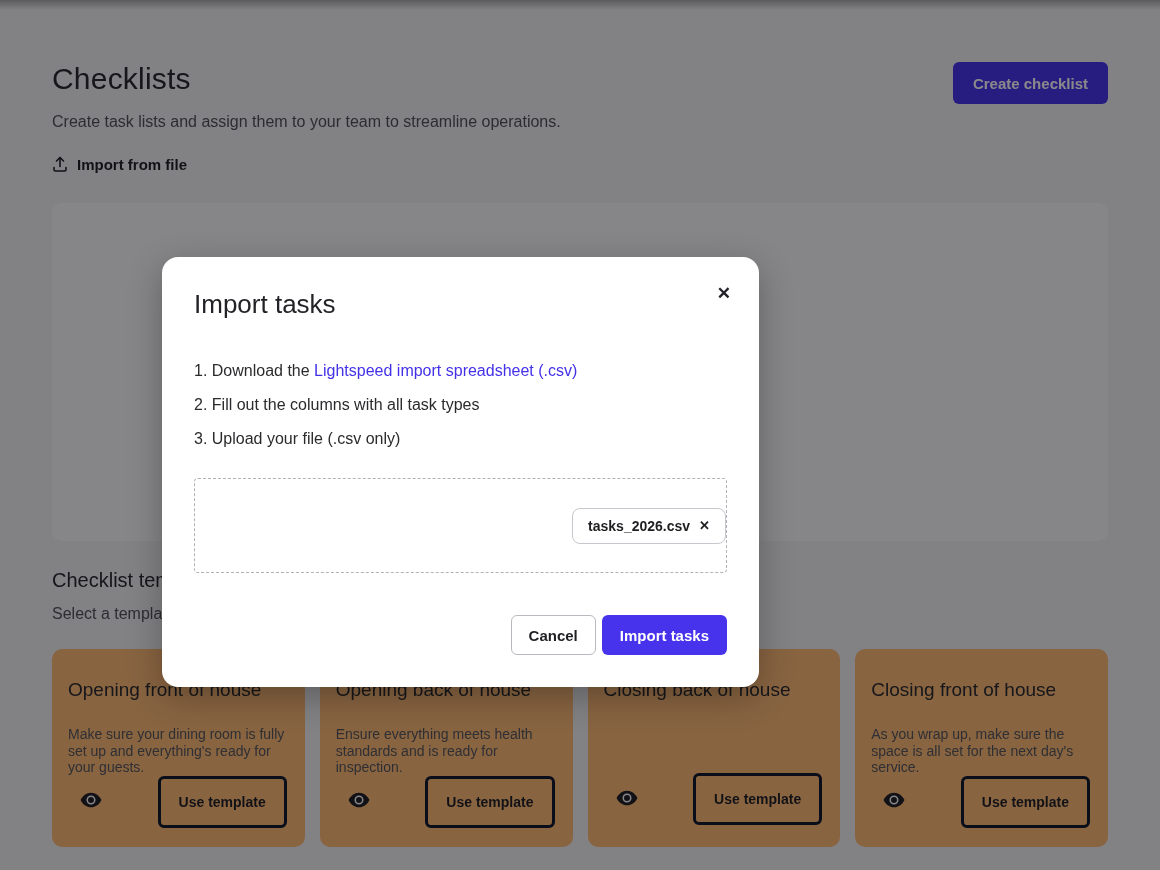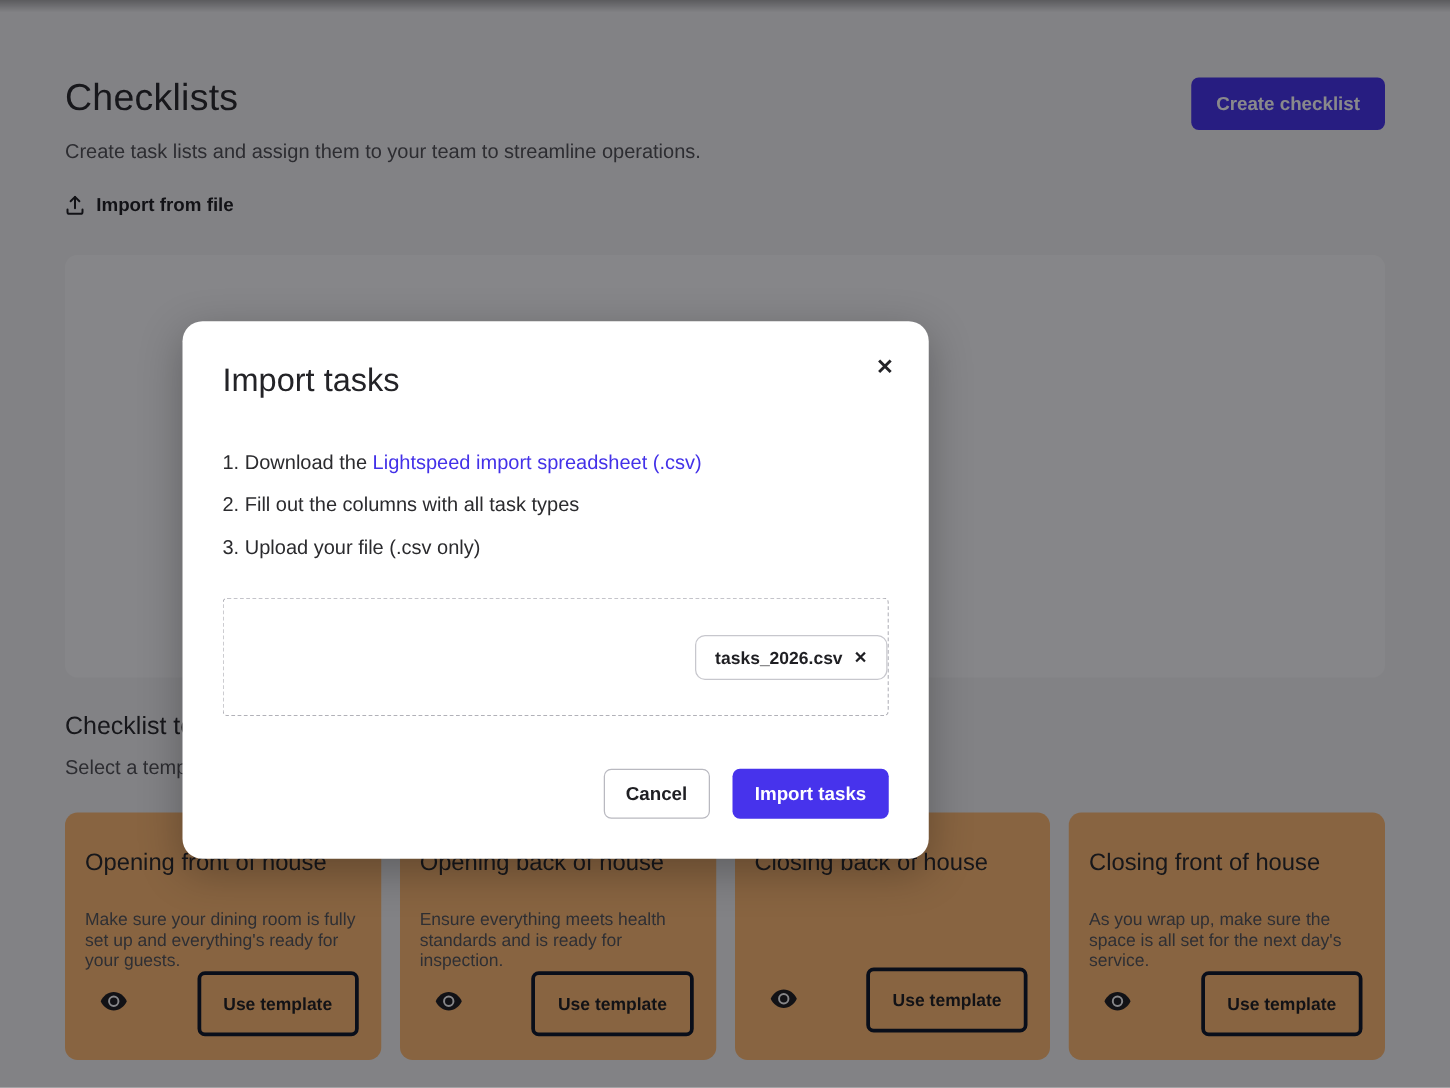--- a/index.html
+++ b/index.html
@@ -55,21 +55,21 @@
   .btn-outline {
     background: transparent; border: 3px solid #0f172a; border-radius: 6px;
     height: 52px; padding: 0 18px; font-size: 14px; font-weight: 700; color: #1f1f23;
   }
 
   
   .overlay {
     position: absolute; inset: 0; background: rgba(5,5,8,0.47); z-index: 10;
   }
   .modal {
-    position: absolute; left: 146px; top: 257px; width: 597px; height: 430px;
+    position: absolute; left: 162px; top: 257px; width: 597px; height: 430px;
     background: #ffffff; border-radius: 16px; z-index: 20;
     box-shadow: 0 10px 34px rgba(0,0,0,0.28);
     padding: 32px;
   }
   .modal-title { font-size: 26px; font-weight: 500; color: #232327; }
   .modal-close {
     position: absolute; top: 28px; right: 28px; background: none; border: none;
     cursor: pointer; font-size: 17px; font-weight: 700; color: #232327; line-height: 1;
     font-family: inherit;
   }
@@ -81,21 +81,21 @@
     margin-top: 30px; height: 95px; width: 100%;
     border: 1px dashed #b1b1b8; border-radius: 4px;
     display: flex; align-items: center; justify-content: flex-end;
   }
   .file-chip {
     display: inline-flex; align-items: center; gap: 9px;
     background: #ffffff; border: 1px solid #c7c7cd; border-radius: 8px;
     padding: 9px 15px; font-size: 14px; font-weight: 700; color: #1f1f23;
   }
   .chip-remove { background: none; border: none; cursor: pointer; font-size: 13px; font-weight: 700; color: #1f1f23; font-family: inherit; line-height: 1; }
-  .modal-footer { margin-top: 42px; display: flex; justify-content: flex-end; gap: 18px; }
+  .modal-footer { margin-top: 42px; display: flex; justify-content: flex-end; gap: 6px; }
   .btn-secondary {
     background: #ffffff; border: 1px solid #b9b9c0; border-radius: 6px;
     height: 40px; padding: 0 17px; font-size: 15px; font-weight: 700; color: #1f1f23;
   }
   .btn-modal-primary {
     background: #4733ec; color: #ffffff; border-radius: 6px;
     height: 40px; padding: 0 18px; font-size: 15px; font-weight: 700;
   }
 </style>
 </head>

